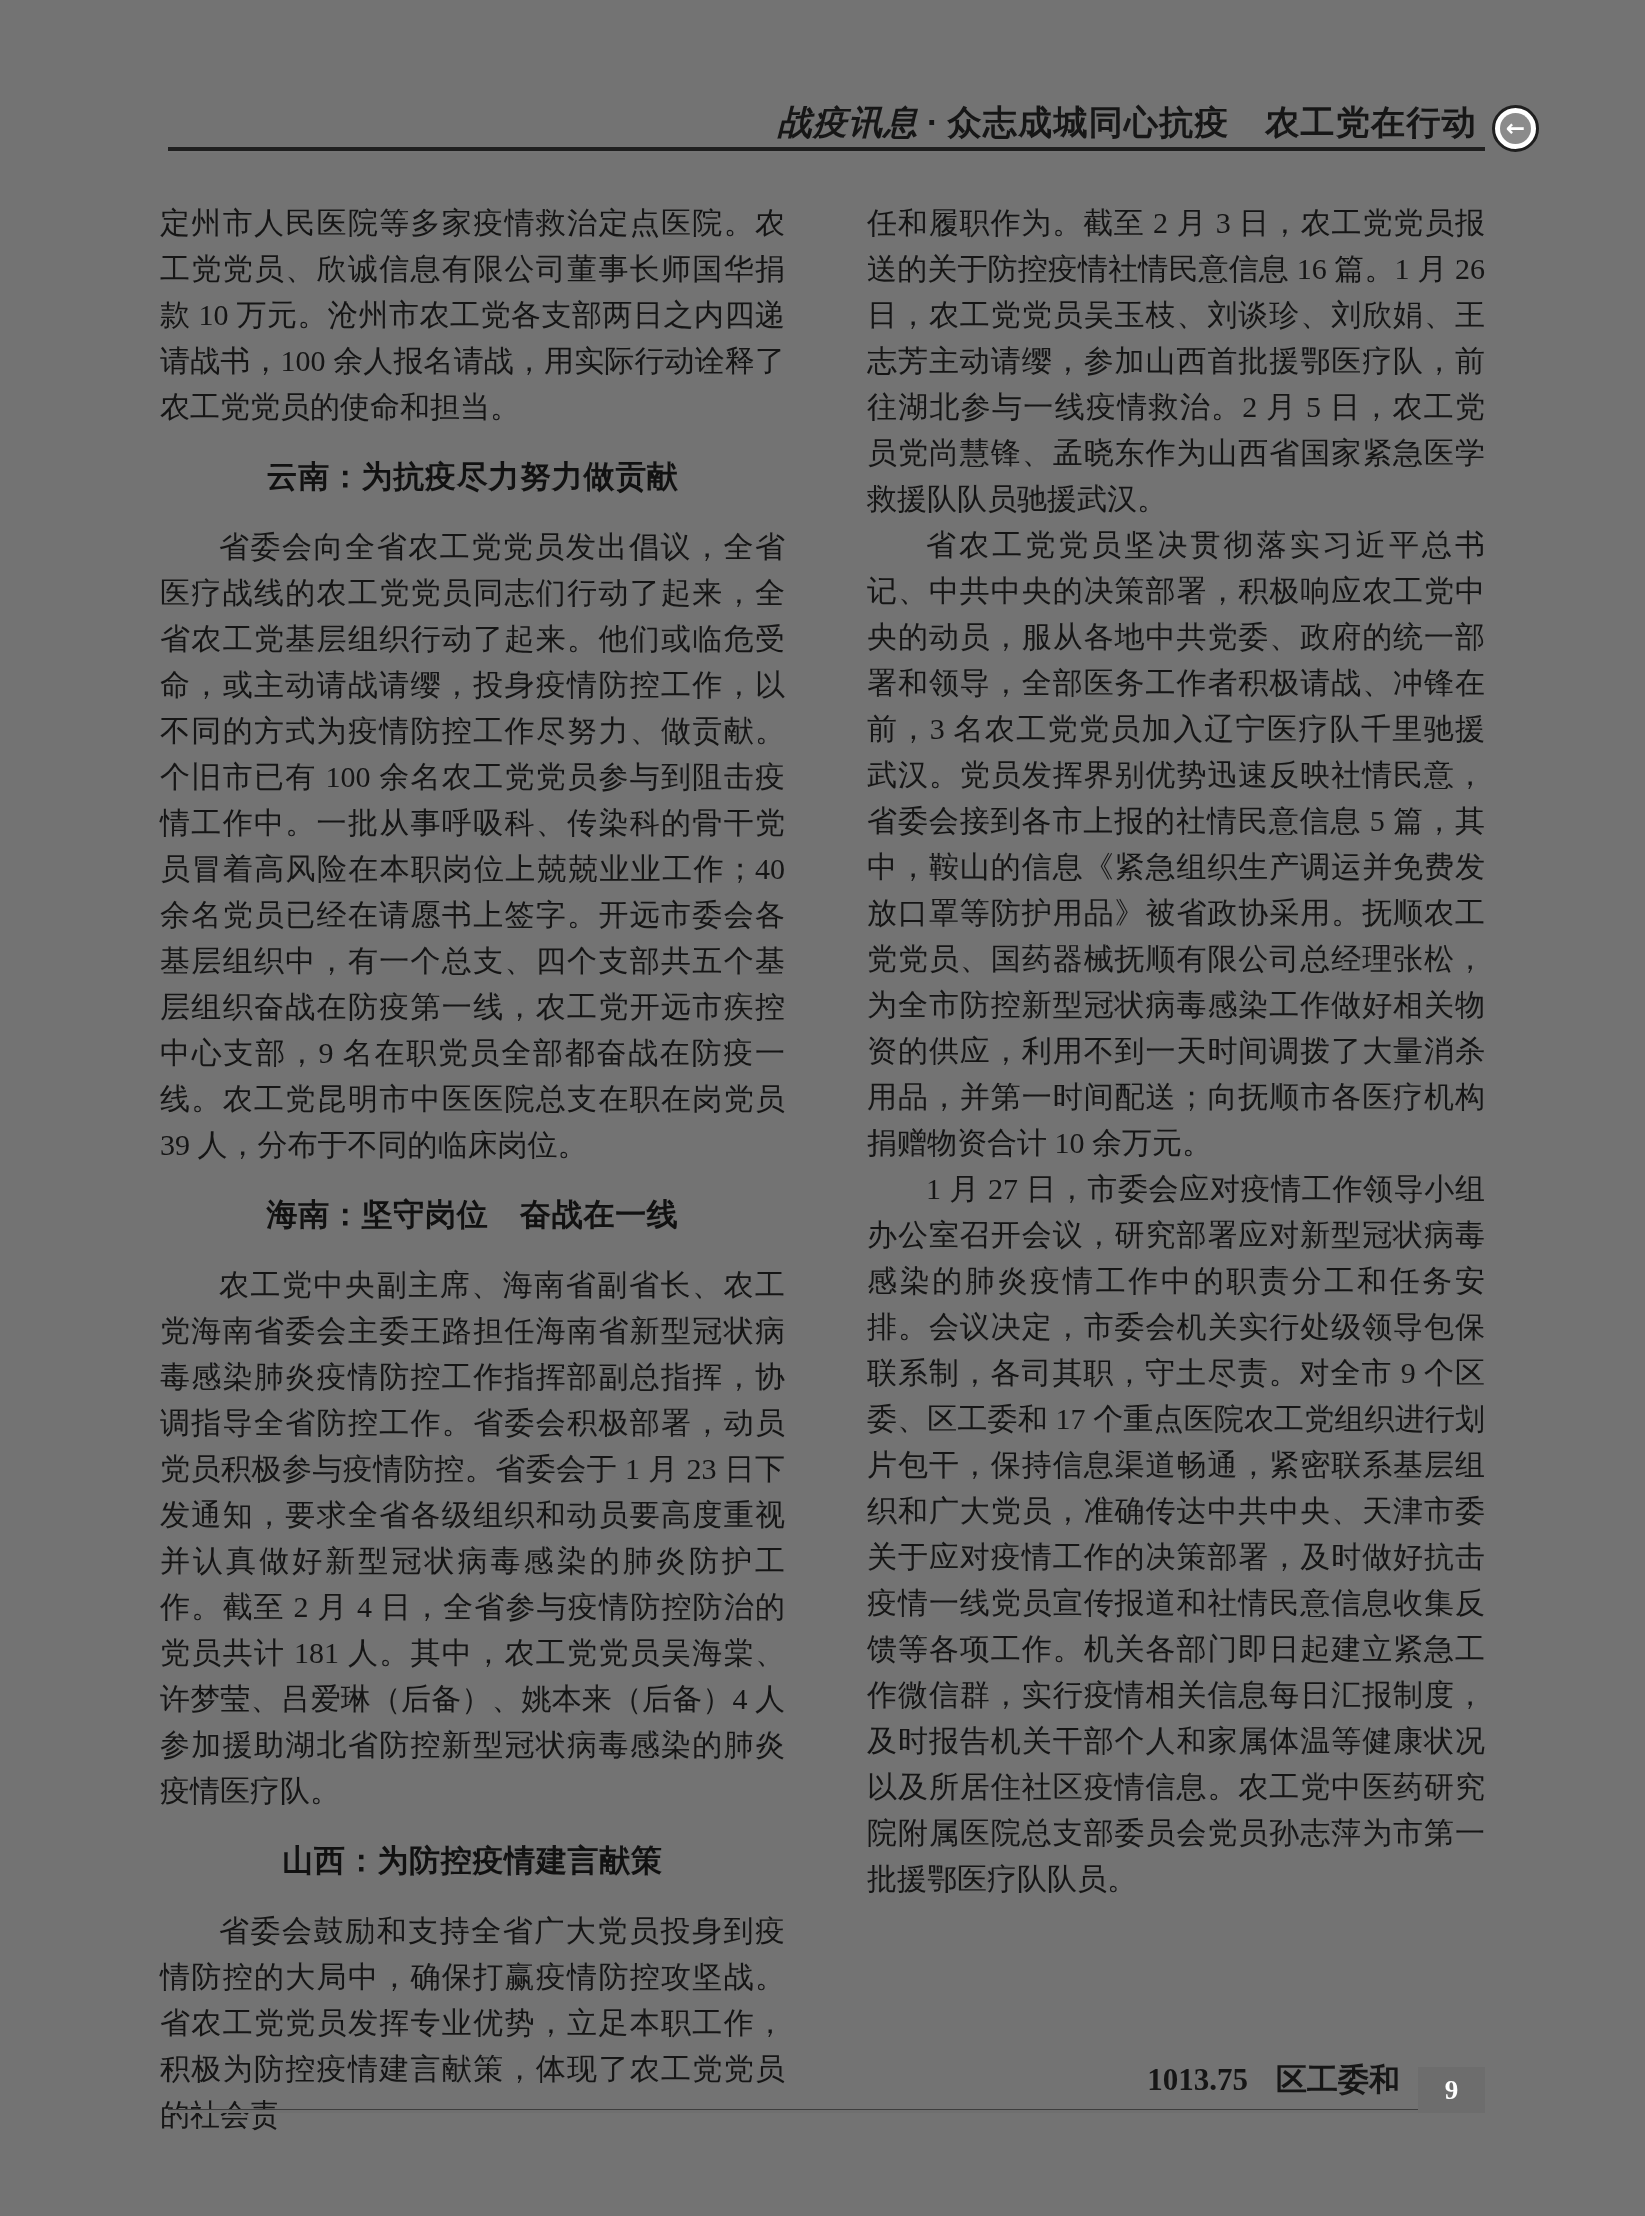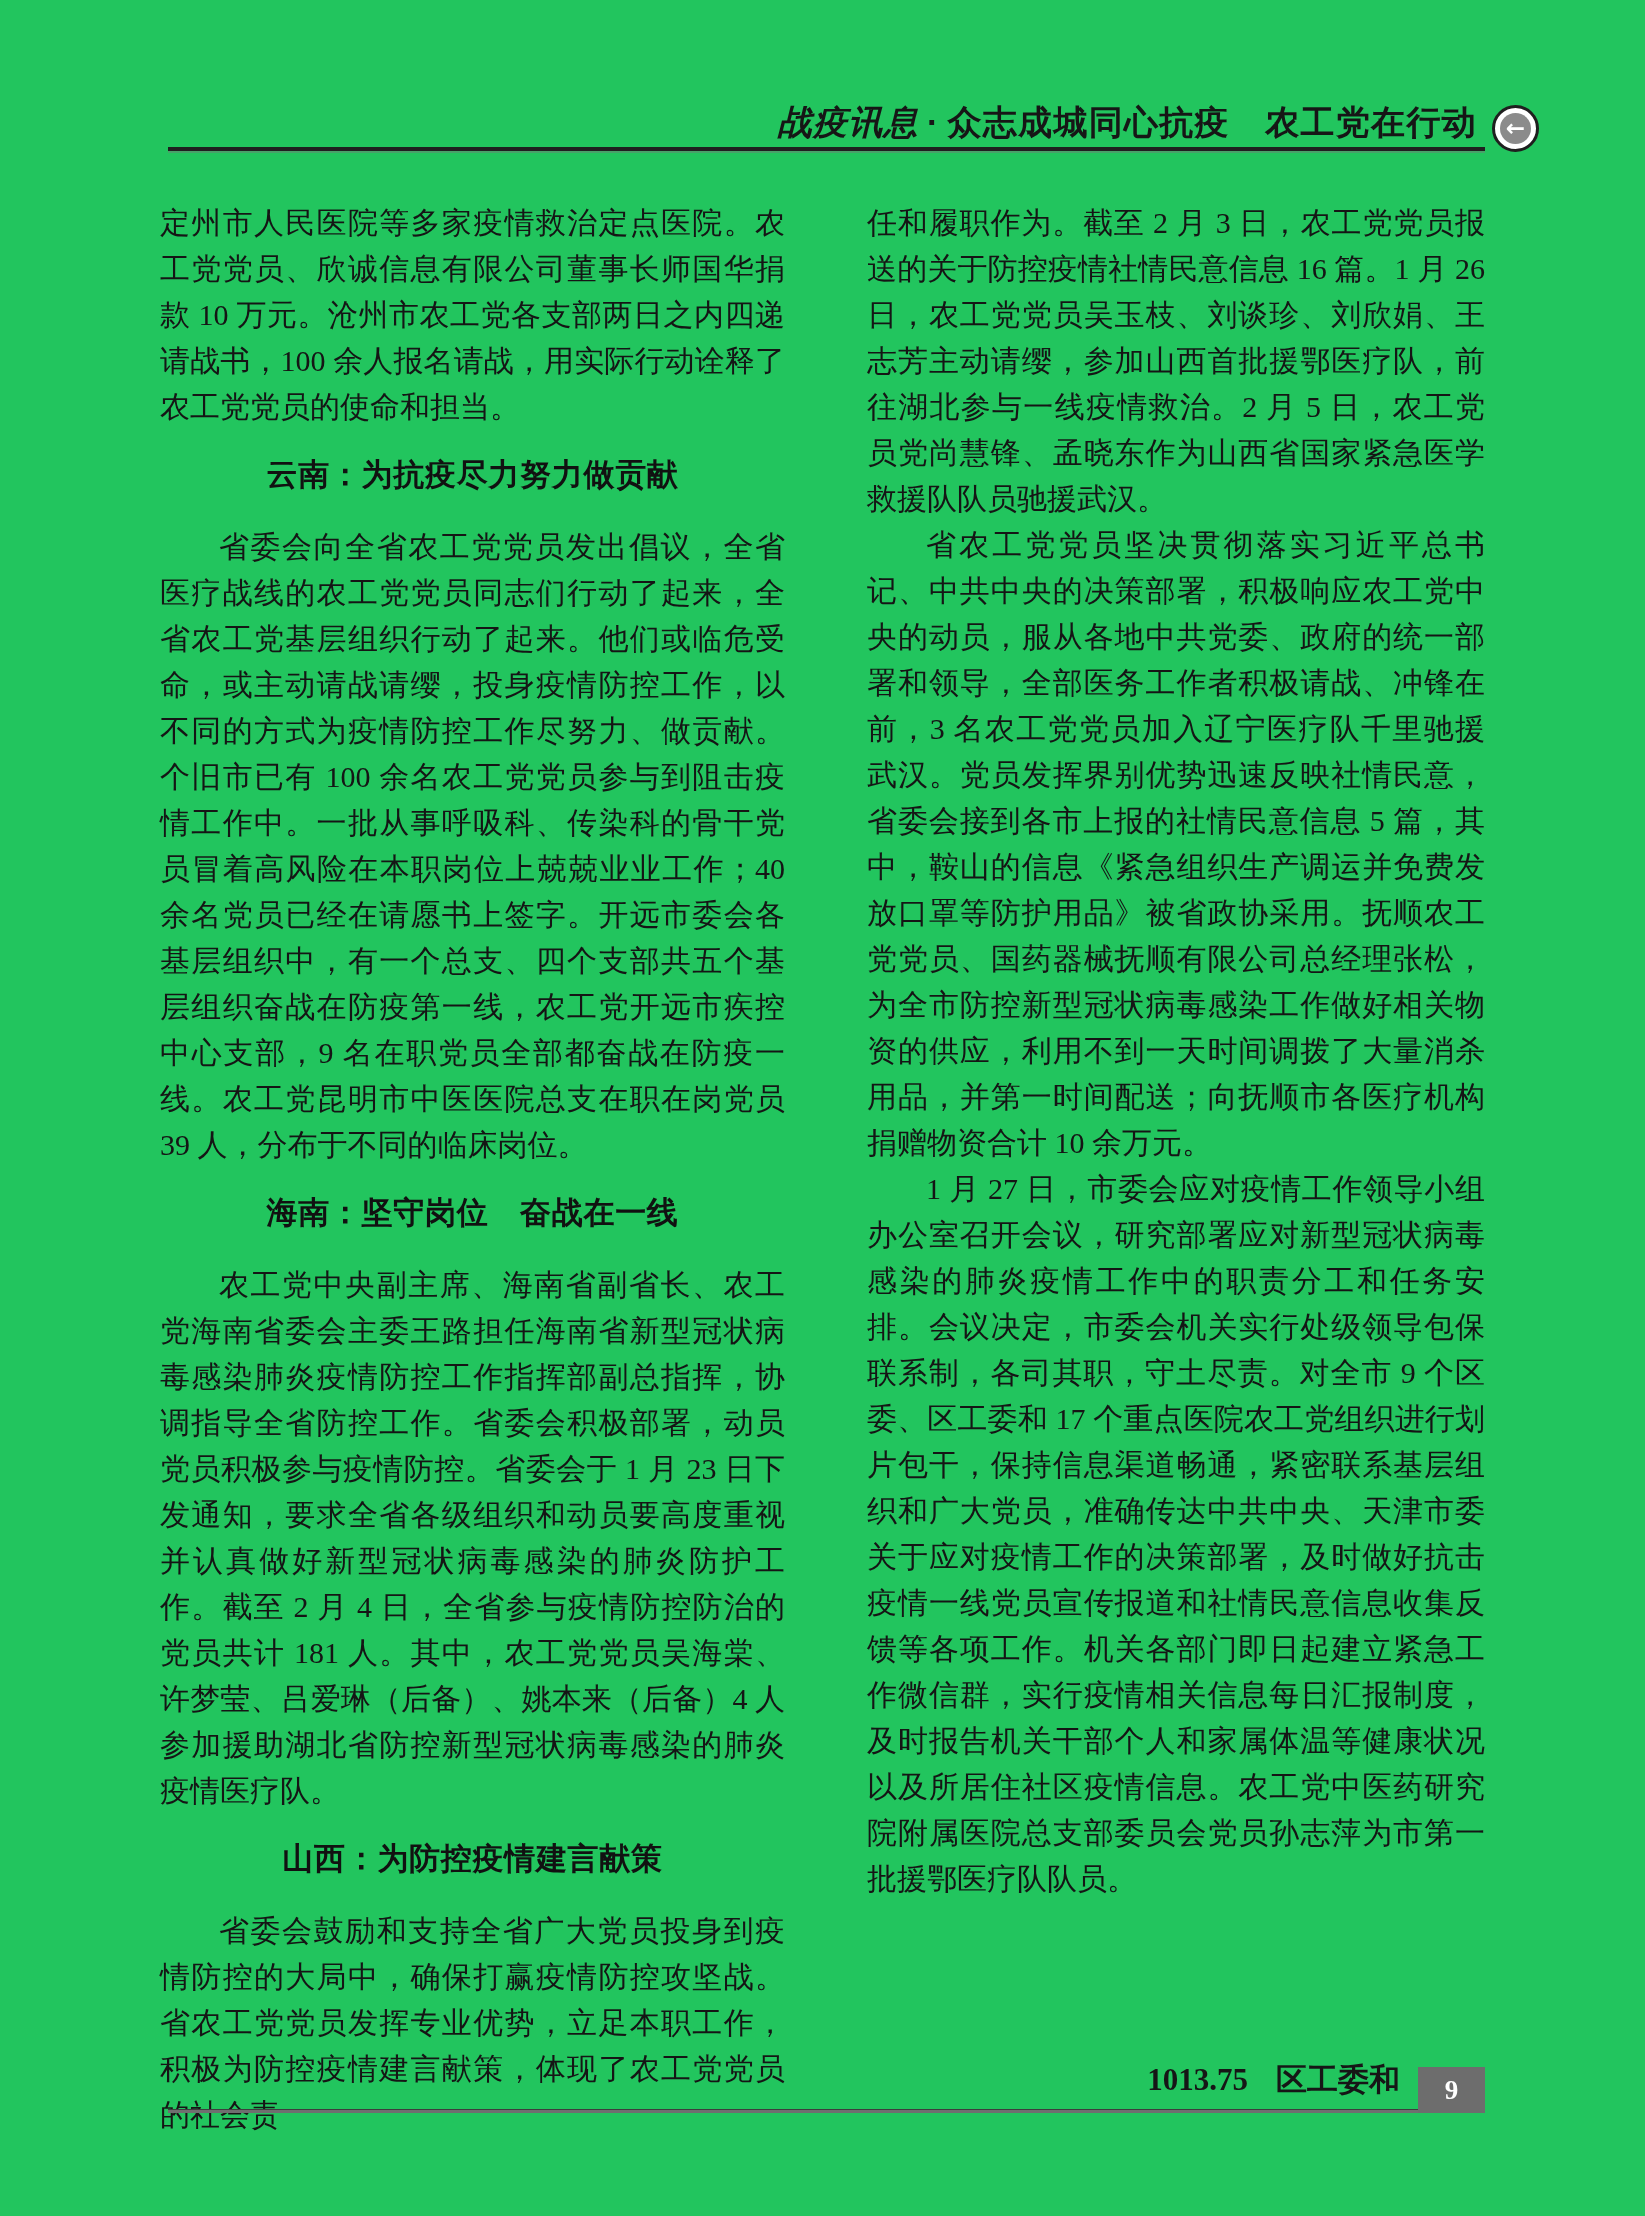--- a/index.html
+++ b/index.html
@@ -4,21 +4,21 @@
 <style>
   * { margin:0; padding:0; box-sizing:border-box; }
   html, body { background:#ffffff; }
   body {
     width:1645px; height:2216px;
     font-family:"Liberation Serif","DejaVu Serif",serif;
     color:#1a1a1a;
   }
   .page {
     position:relative; width:1645px; height:2216px;
-    background:#22c55e; overflow:hidden;
+    background:#737373; overflow:hidden;
   }
 
   
   .masthead-title {
     position:absolute; top:102px; right:168px;
     font-family:"Liberation Sans","DejaVu Sans",sans-serif;
     font-weight:700; font-size:34px; line-height:40px;
     letter-spacing:1.3px; white-space:nowrap; color:#161616;
   }
   .masthead-title .script {
@@ -46,21 +46,21 @@
   
   .column {
     position:absolute; top:200px;
     font-size:30px; line-height:46px;
     text-align:justify; color:#151515;
   }
   .col-left  { left:160px;  width:625px; }
   .col-right { left:867px; width:618px; }
   .column p.indent { text-indent:59px; }
   .section-heading {
-    font-family:Liberation Mono, monospace;
+    font-family:Liberation Sans, sans-serif;
     font-weight:700; font-size:31px; line-height:46px;
     text-align:center; letter-spacing:0.7px;
     margin:24px 0; color:#111111;
   }
 
   
   .footer-rule {
     position:absolute; left:168px; top:2109px; width:1250px; height:4px;
     background:#6f6f6f; border-top:0.7px solid #3d3d3d;
   }

